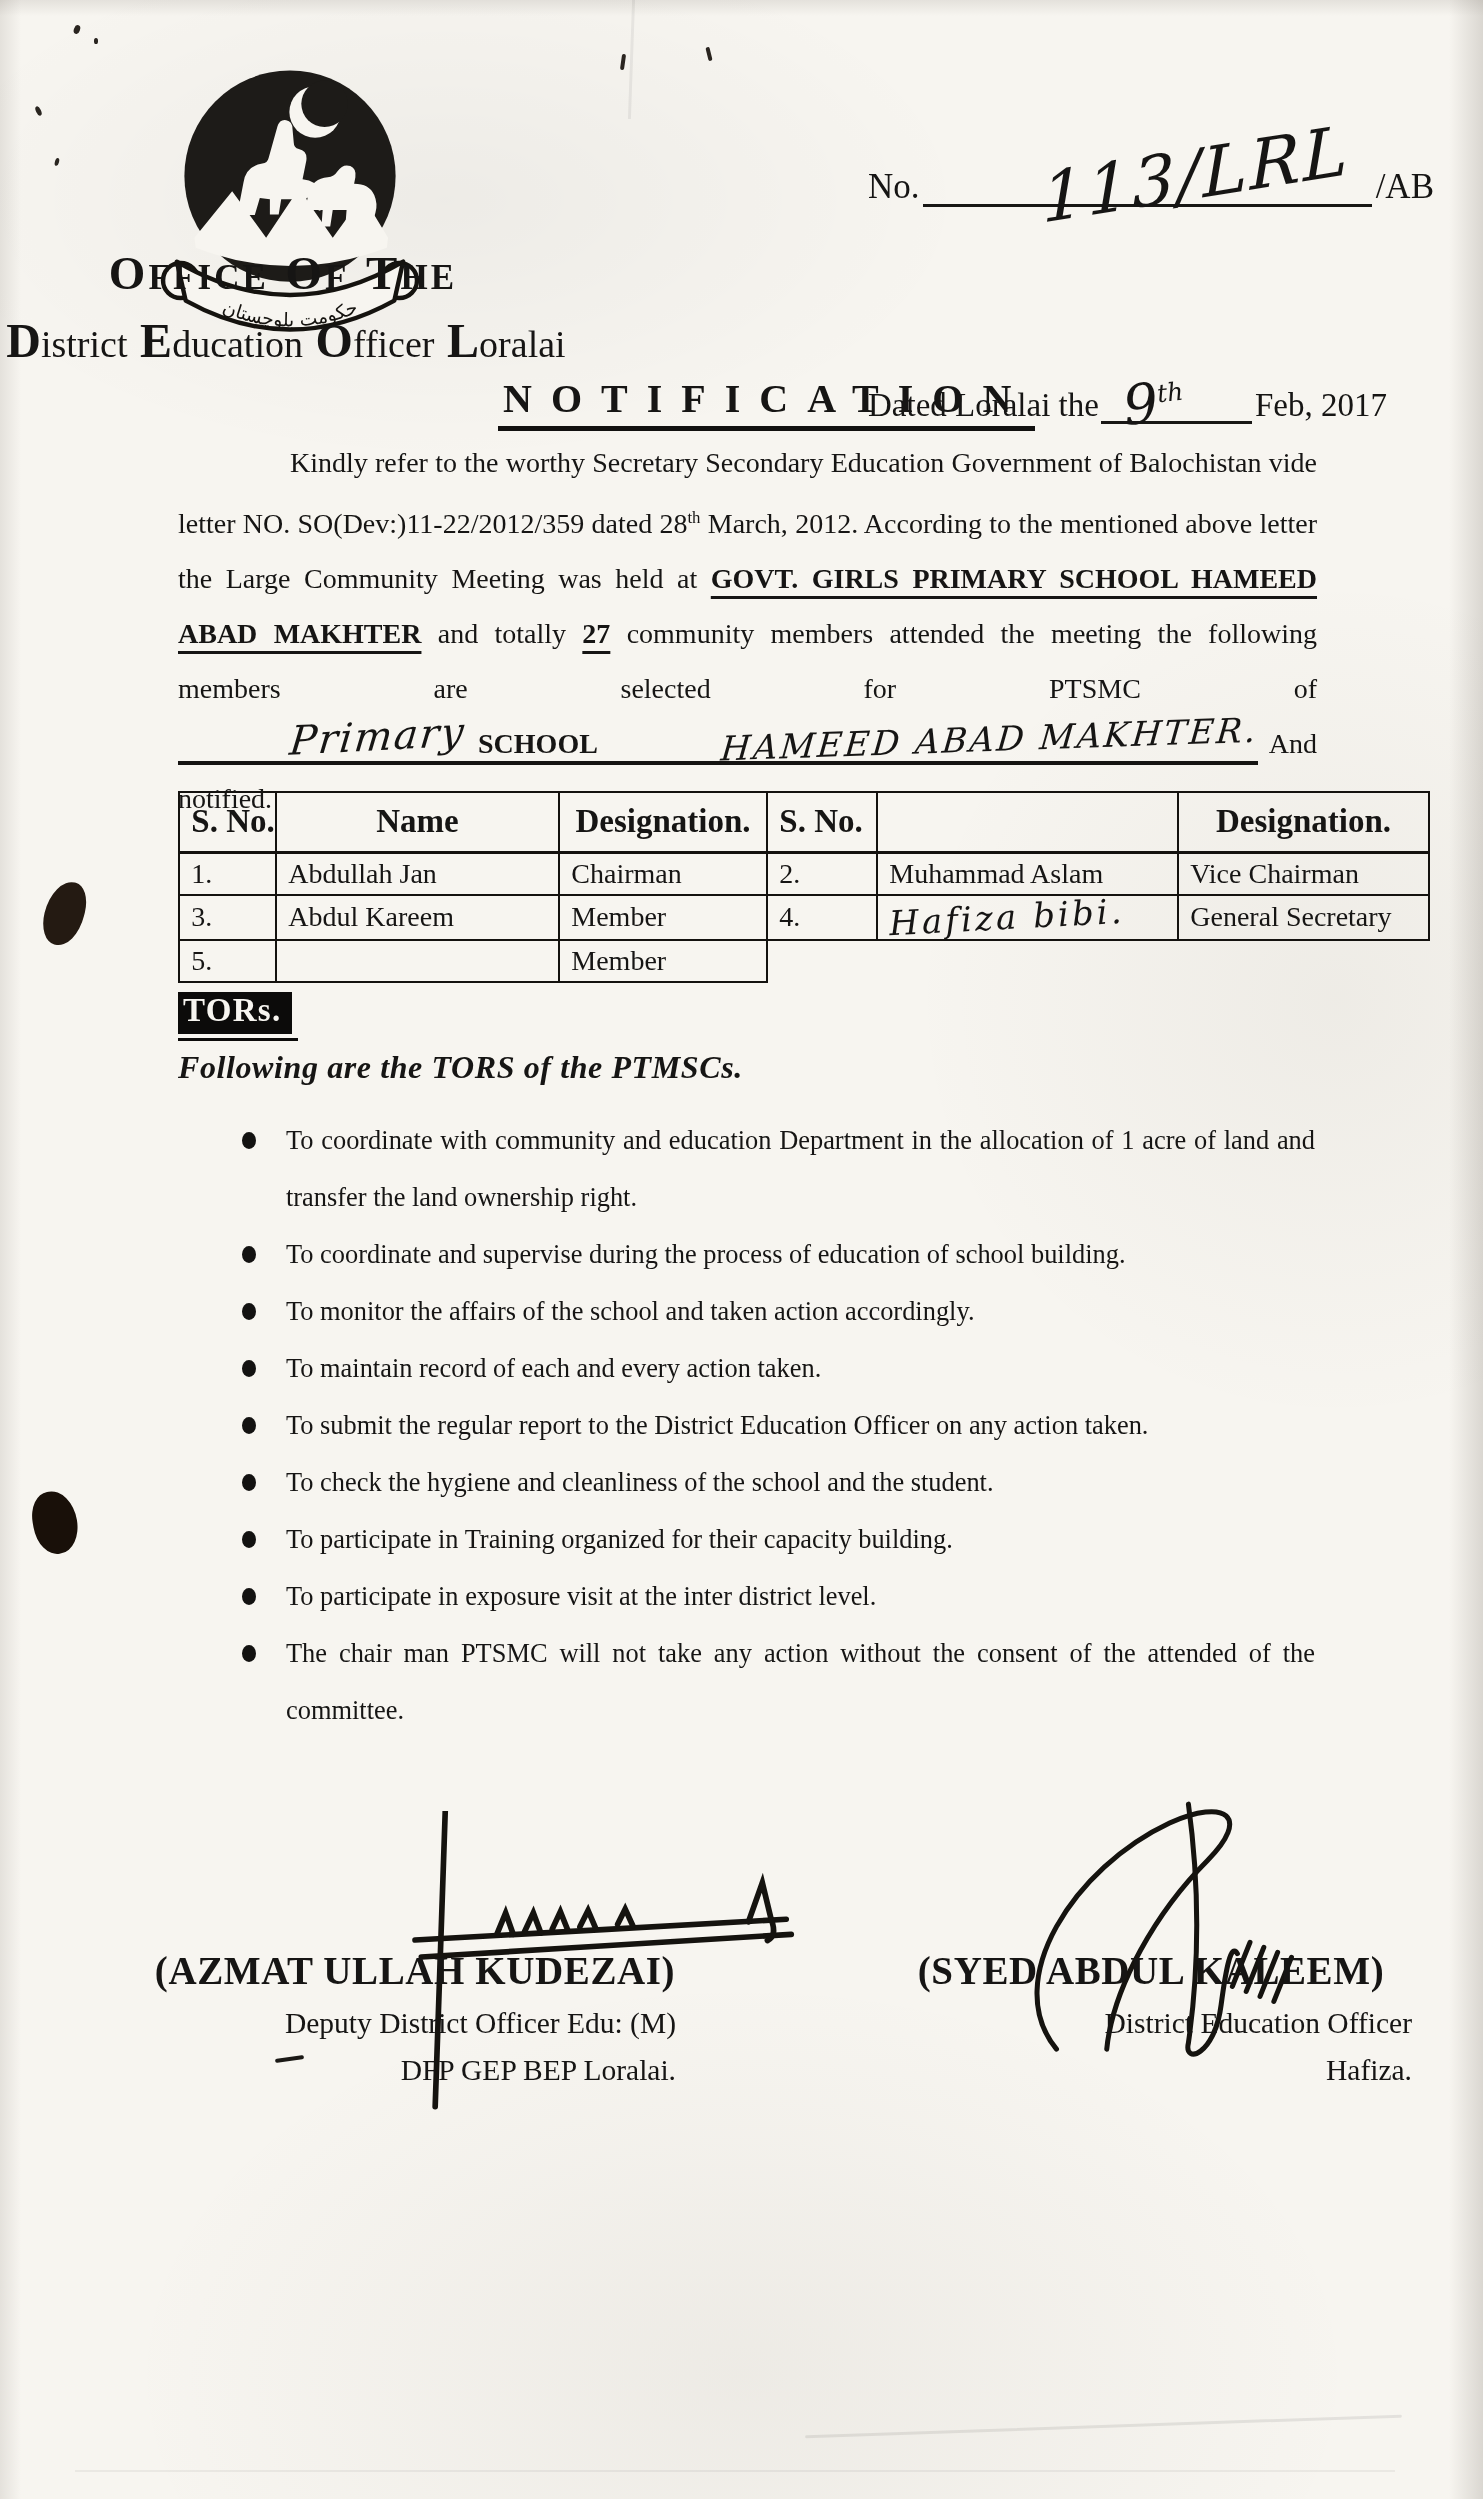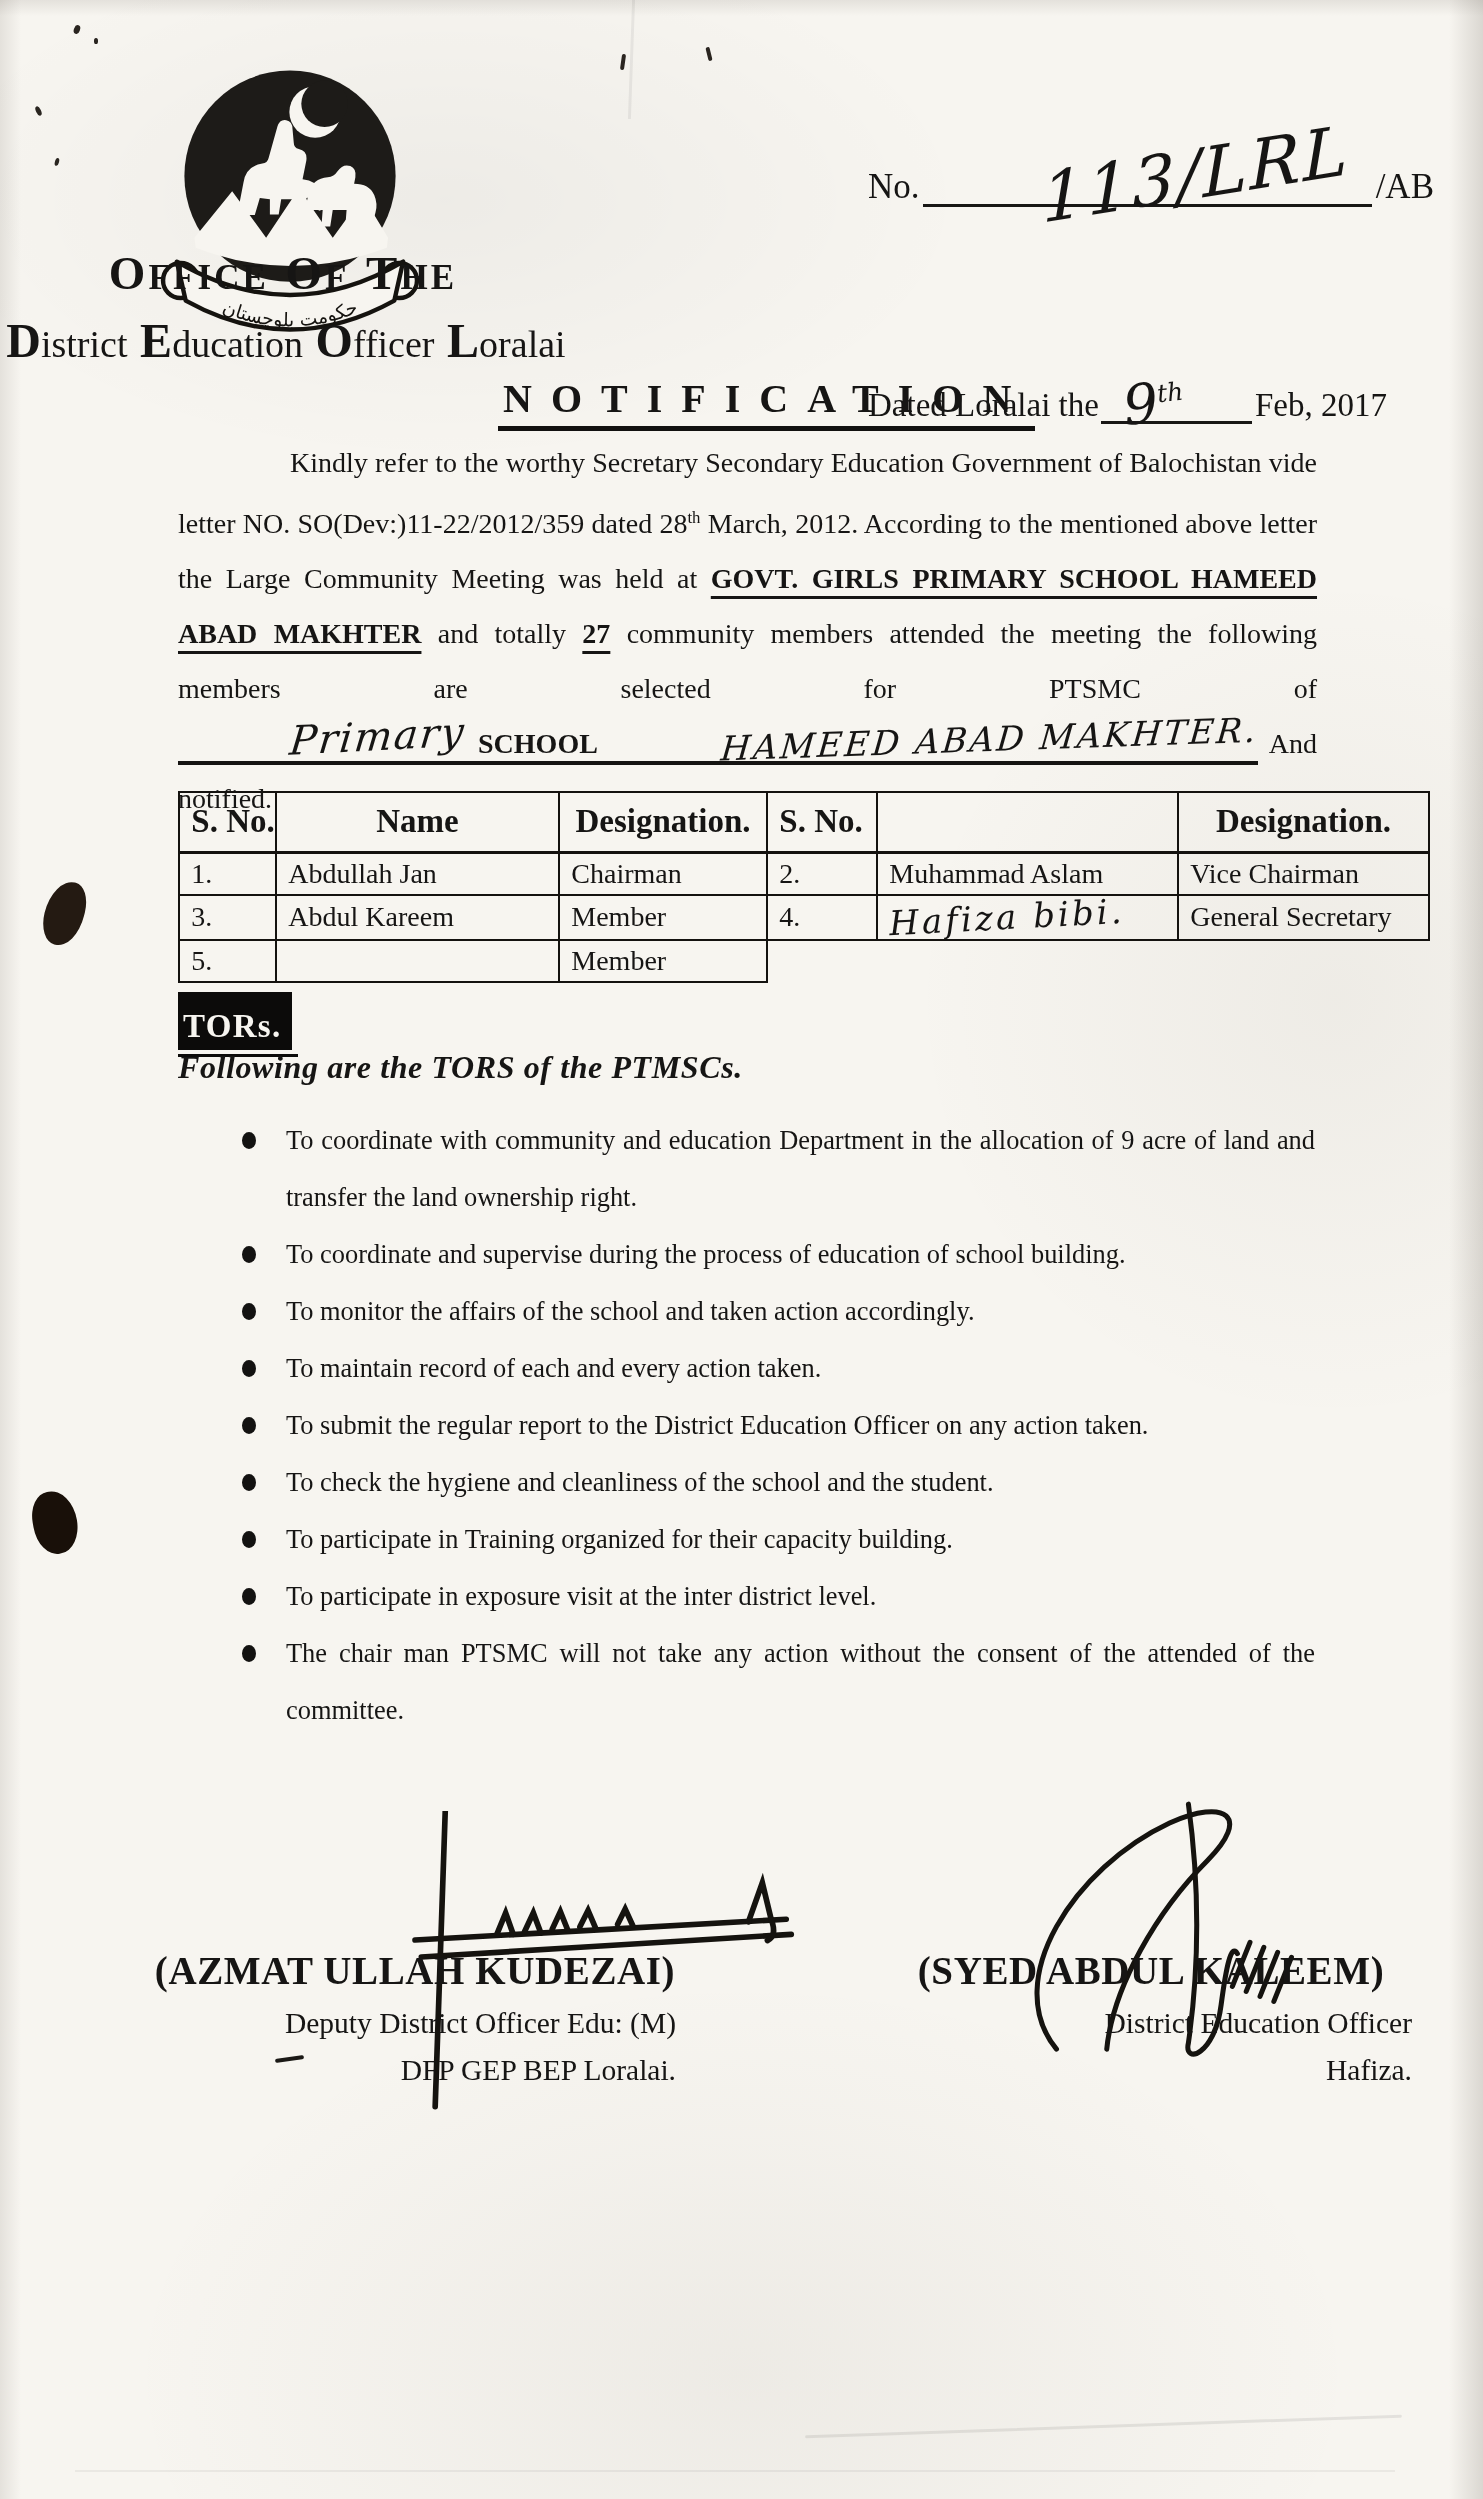--- a/index.html
+++ b/index.html
@@ -52,21 +52,21 @@
   
   .members{top:791px;left:178px;border-collapse:collapse;table-layout:fixed;width:1250px;}
   .members th,.members td{border:2.5px solid #14120f;font-size:28px;padding:1.3px 11.3px;overflow:hidden;white-space:nowrap;}
   .members th{font-size:33px;font-weight:bold;height:55px;border-bottom-width:3.8px;}
   .members td{height:38px;}
   .members .c-center{text-align:center;}
   .members td.ghost{border:none;background:transparent;}
   .hw-cell{font-family:"DejaVu Serif", serif;font-style:italic;font-size:34px;transform:rotate(-3deg);display:inline-block;letter-spacing:3.1px;}
   
   .tors-label-wrap{top:992px;left:178px;border-bottom:3.8px solid #0c0b0a;padding:0 6.3px 4.4px 0;}
-  .tors-label{display:inline-block;background:#0c0b0a;color:#f7f5f0;font-weight:bold;font-size:33px;padding:16px 10px 5px 5px;letter-spacing:1.3px;}
+  .tors-label{display:inline-block;background:#0c0b0a;color:#f7f5f0;font-weight:bold;font-size:33px;padding:0 10px 5px 5px;letter-spacing:1.3px;}
   .tors-heading{top:1049px;left:178px;font-size:32px;font-weight:bold;font-style:italic;letter-spacing:0.6px;}
   .tor-list{top:1112px;left:242px;width:1073px;}
   .tor-item{display:flex;}
   .tor-dot{flex:none;width:14px;height:17px;border-radius:50%;background:#131211;margin:20px 0 0 0;}
   .tor-text{flex:1;margin-left:30px;font-size:26.4px;line-height:57px;text-align:justify;}
   
   .sig-svg{pointer-events:none;}
   .sig-block{text-align:center;}
   .sig-left{top:1948px;left:154px;width:522px;}
   .sig-right{top:1948px;left:890px;width:522px;}
@@ -192,21 +192,21 @@
     </table>
 
   <div class="abs tors-label-wrap">
     <span class="tors-label">TORs.</span>
   </div>
   <div class="abs tors-heading">Following are the TORS of the PTMSCs.</div>
 
   <div class="abs tor-list">
     <div class="tor-item">
         <span class="tor-dot"></span>
-        <span class="tor-text">To coordinate with community and education Department in the allocation of 9 acre of land and transfer the land ownership right.</span>
+        <span class="tor-text">To coordinate with community and education Department in the allocation of 1 acre of land and transfer the land ownership right.</span>
       </div>
     <div class="tor-item">
         <span class="tor-dot"></span>
         <span class="tor-text">To coordinate and supervise during the process of education of school building.</span>
       </div>
     <div class="tor-item">
         <span class="tor-dot"></span>
         <span class="tor-text">To monitor the affairs of the school and taken action accordingly.</span>
       </div>
     <div class="tor-item">

